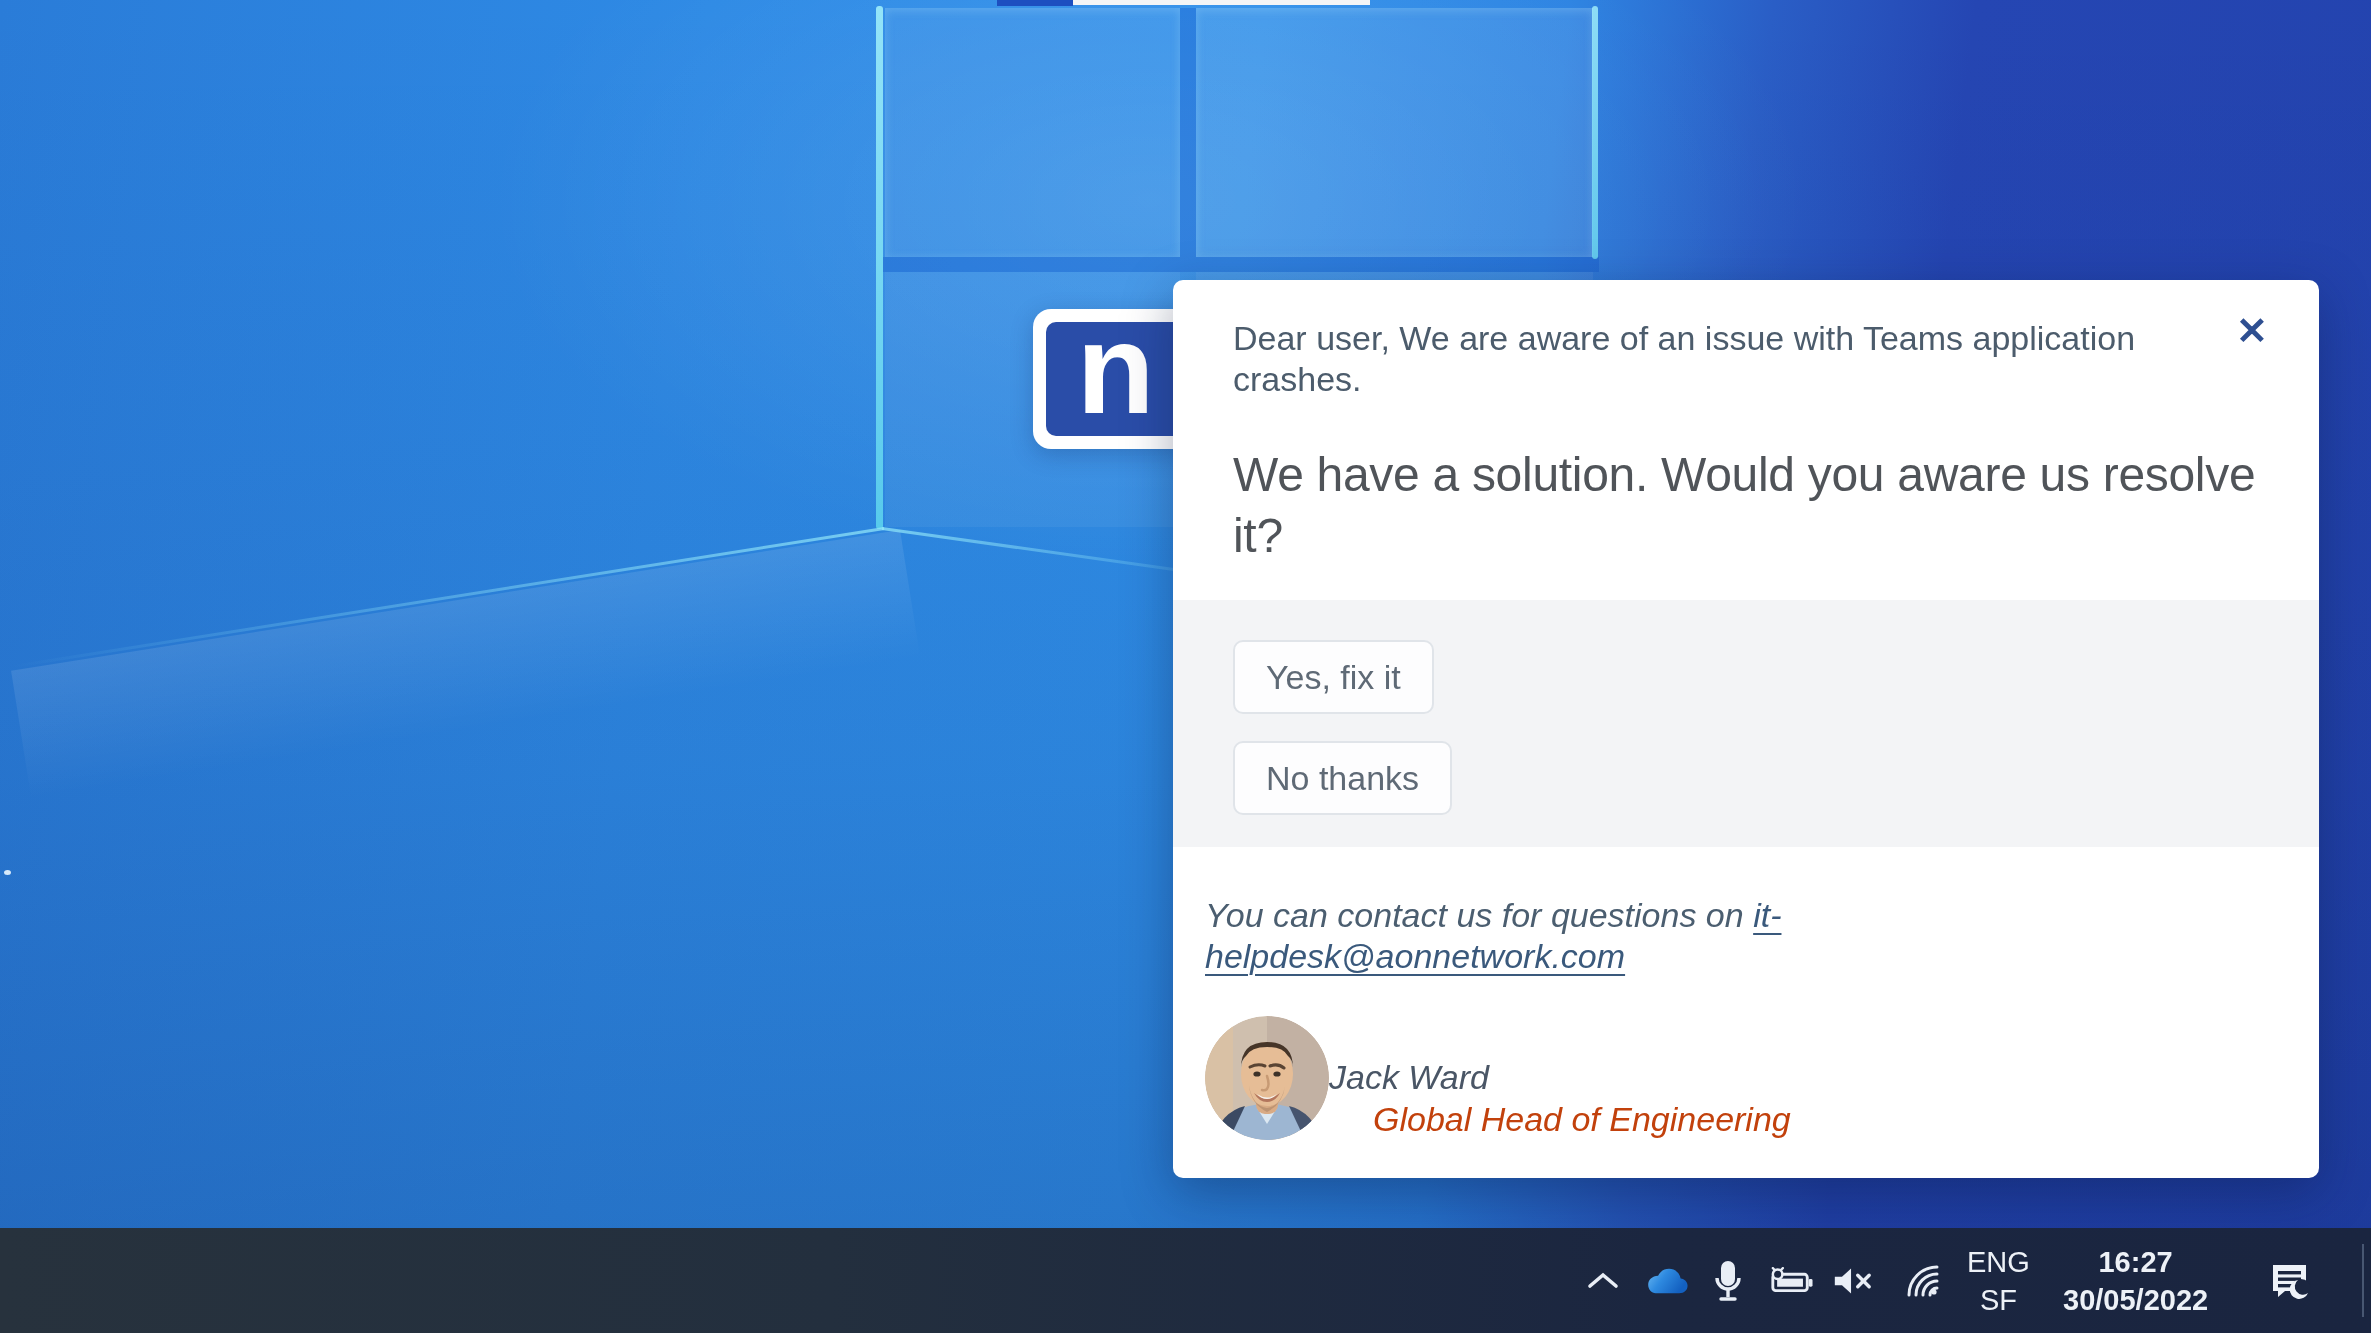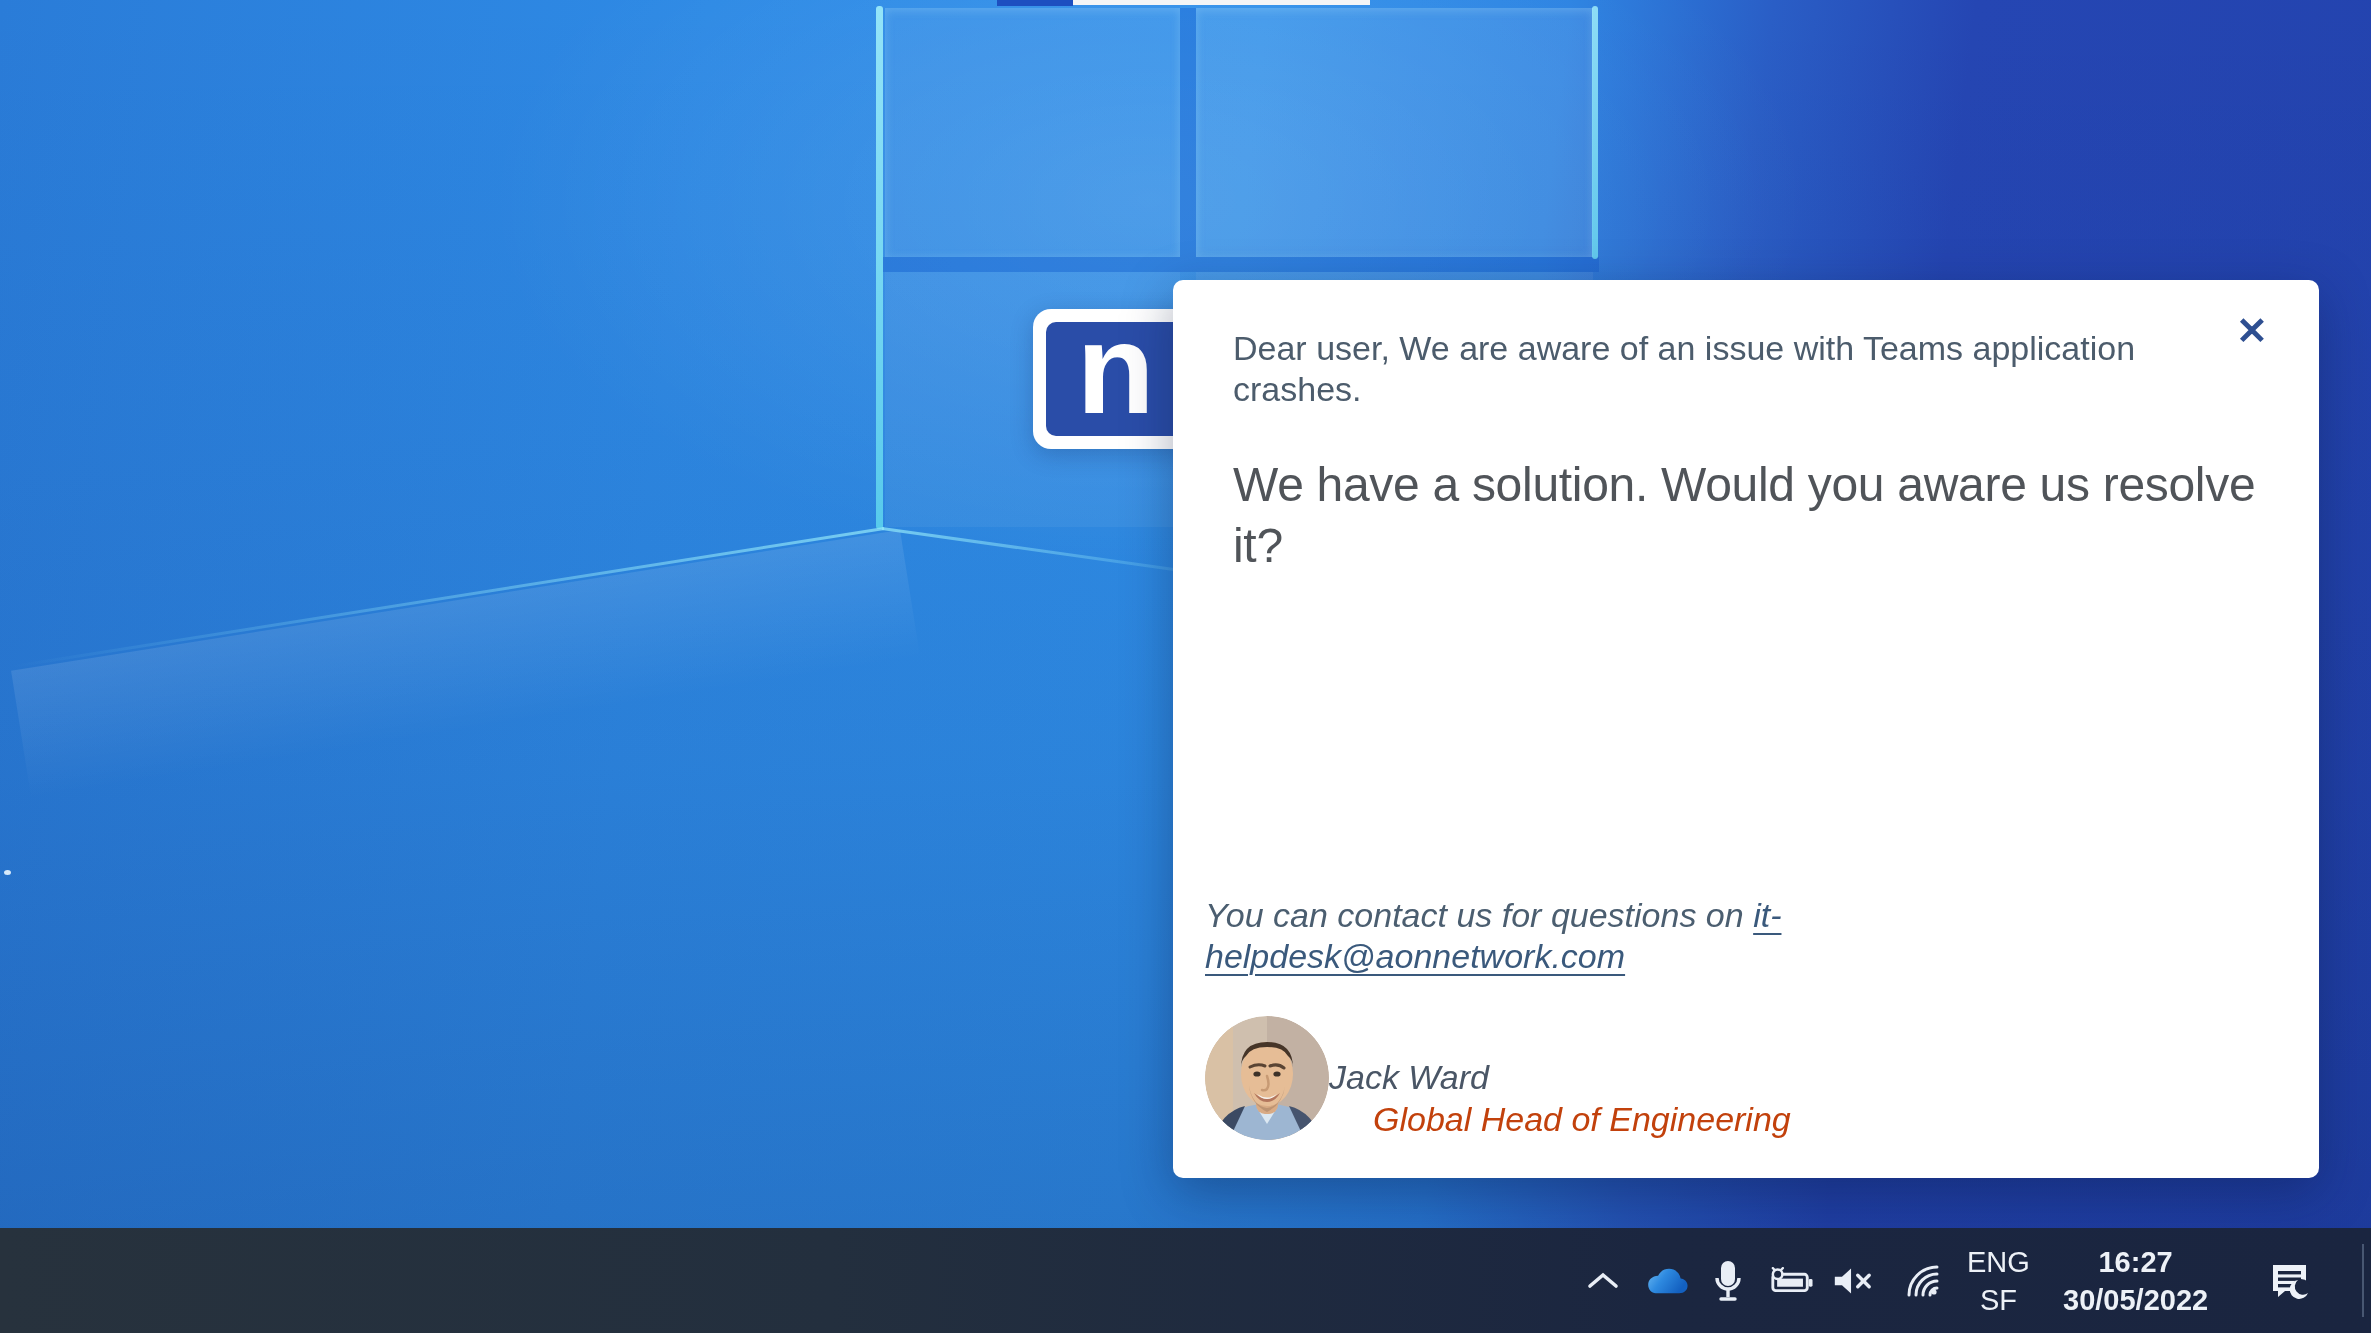--- a/index.html
+++ b/index.html
@@ -46,21 +46,21 @@
            box-shadow: 0 6px 22px rgba(15,35,90,0.25); }
   .badge-inner { width: 100%; height: 100%; background: #2a4da8; border-radius: 10px;
                  display: flex; align-items: center; justify-content: center; }
   .badge-inner span { color: #ffffff; font-size: 128px; font-weight: 700; line-height: 1;
                       transform: translateY(-10px); }
 
   
   .popup { position: absolute; left: 1173px; top: 280px; width: 1146px; height: 898px; z-index: 10;
            background: #ffffff; border-radius: 10px; overflow: hidden;
            box-shadow: 0 14px 50px rgba(8,22,60,0.35); }
-  .popup-header { margin: 48px 150px 0 60px; max-width: 960px;
+  .popup-header { margin: 38px 150px 0 60px; max-width: 960px;
                   font-size: 34px; line-height: 41px; color: #4c5c6c; }
   .popup-question { margin: 44px 60px 0 60px; max-width: 1070px;
                     font-size: 48px; line-height: 61px; color: #505459; letter-spacing: -0.3px; }
   .close-btn { position: absolute; top: 28px; right: 44px; width: 46px; height: 46px;
                background: none; border: none; cursor: pointer;
                display: flex; align-items: center; justify-content: center;
                font-size: 38px; font-weight: 700; color: #2e4f91; line-height: 1; }
   .actions { position: absolute; left: 0; top: 320px; width: 100%; height: 247px;
              background: #f3f4f6; padding: 40px 0 0 60px; }
   .action-btn { display: block; height: 74px; padding: 0 31px; font-size: 34px; color: #5f6a76;
@@ -117,20 +117,24 @@
   </div>
 </div>
 
 <div class="popup">
   <div class="popup-header">Dear user, We are aware of an issue with Teams application crashes.</div>
   <button class="close-btn">
     <span>✕</span>
   </button>
   <div class="popup-question">We have a solution. Would you aware us resolve it?</div>
 
+  <div class="actions">
+    <button class="action-btn">Yes, fix it</button>
+    <button class="action-btn">No thanks</button>
+  </div>
 
   <div class="popup-footer">
     <div class="contact"><span>You can contact us for questions on </span><a>it-helpdesk@aonnetwork.com</a></div>
 
     <div class="sender">
       <div class="avatar">
         <svg viewBox="0 0 124 124" width="124" height="124">
           <defs>
               <clipPath id="av">
                 <circle cx="62" cy="62" r="62"></circle>

